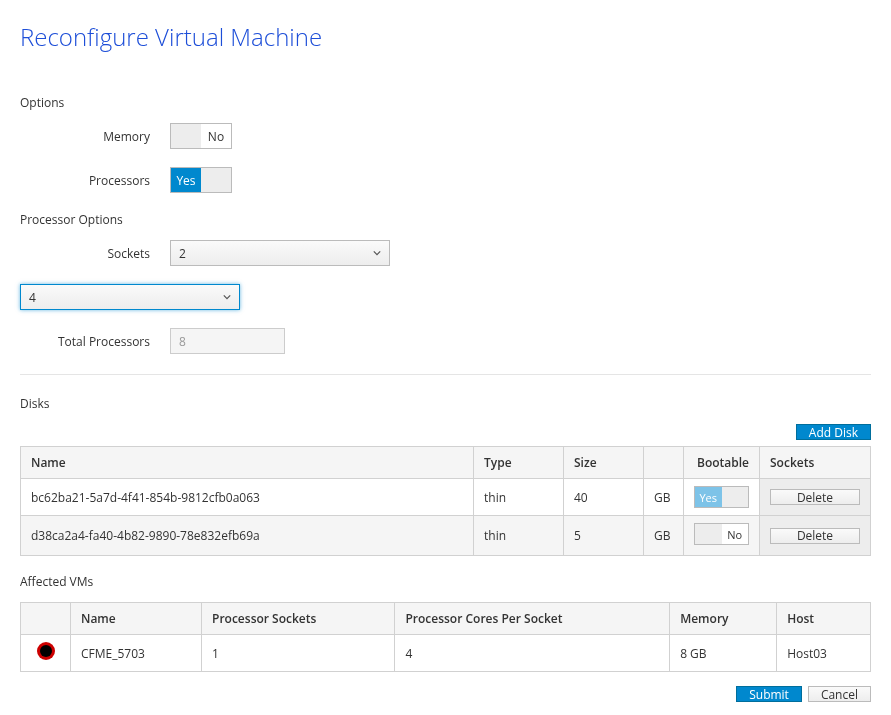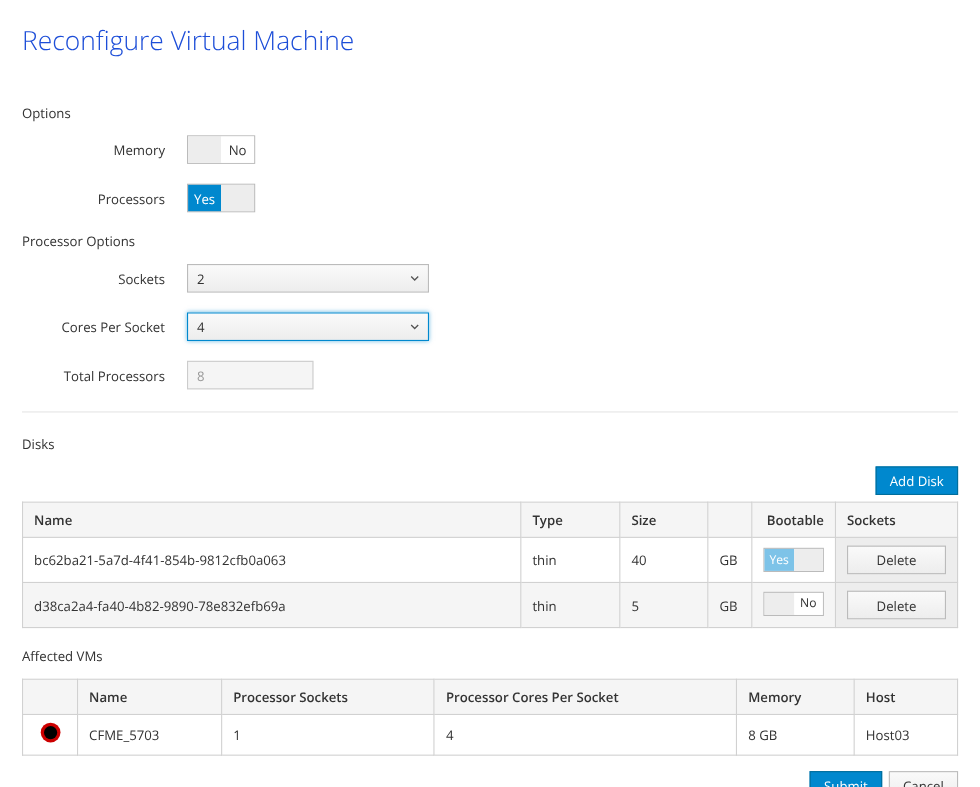--- a/index.html
+++ b/index.html
@@ -113,21 +113,21 @@
     border-top: 1px solid #e5e5e5;
     margin: 20px 0;
   }
 
   .section-top { display:flex; justify-content:flex-end; margin-bottom:6px; }
 
   .btn {
     display: inline-flex;
     align-items: center;
     justify-content: center;
-    height: 26px;
+    height: 16px;
     padding: 0 12px;
     border: 1px solid #bbb;
     background: linear-gradient(#fafafa,#ededed);
     font-size: 12px;
     color: #333;
     cursor: pointer;
   }
   .btn-primary {
     background: #0088ce;
     border: 1px solid #006e9c;
@@ -219,21 +219,20 @@
     <span>2</span>
     <span class="chev">
       <svg viewBox="0 0 10 10">
           <path d="M1 3 L5 7 L9 3" fill="none" stroke="#555" stroke-width="1.5"></path>
         </svg>
     </span>
   </div>
 </div>
 
 <div class="form-row">
-  <div class="form-label">Cores Per Socket</div>
   <div class="select focus">
     <span>4</span>
     <span class="chev">
       <svg viewBox="0 0 10 10">
           <path d="M1 3 L5 7 L9 3" fill="none" stroke="#555" stroke-width="1.5"></path>
         </svg>
     </span>
   </div>
 </div>
 

